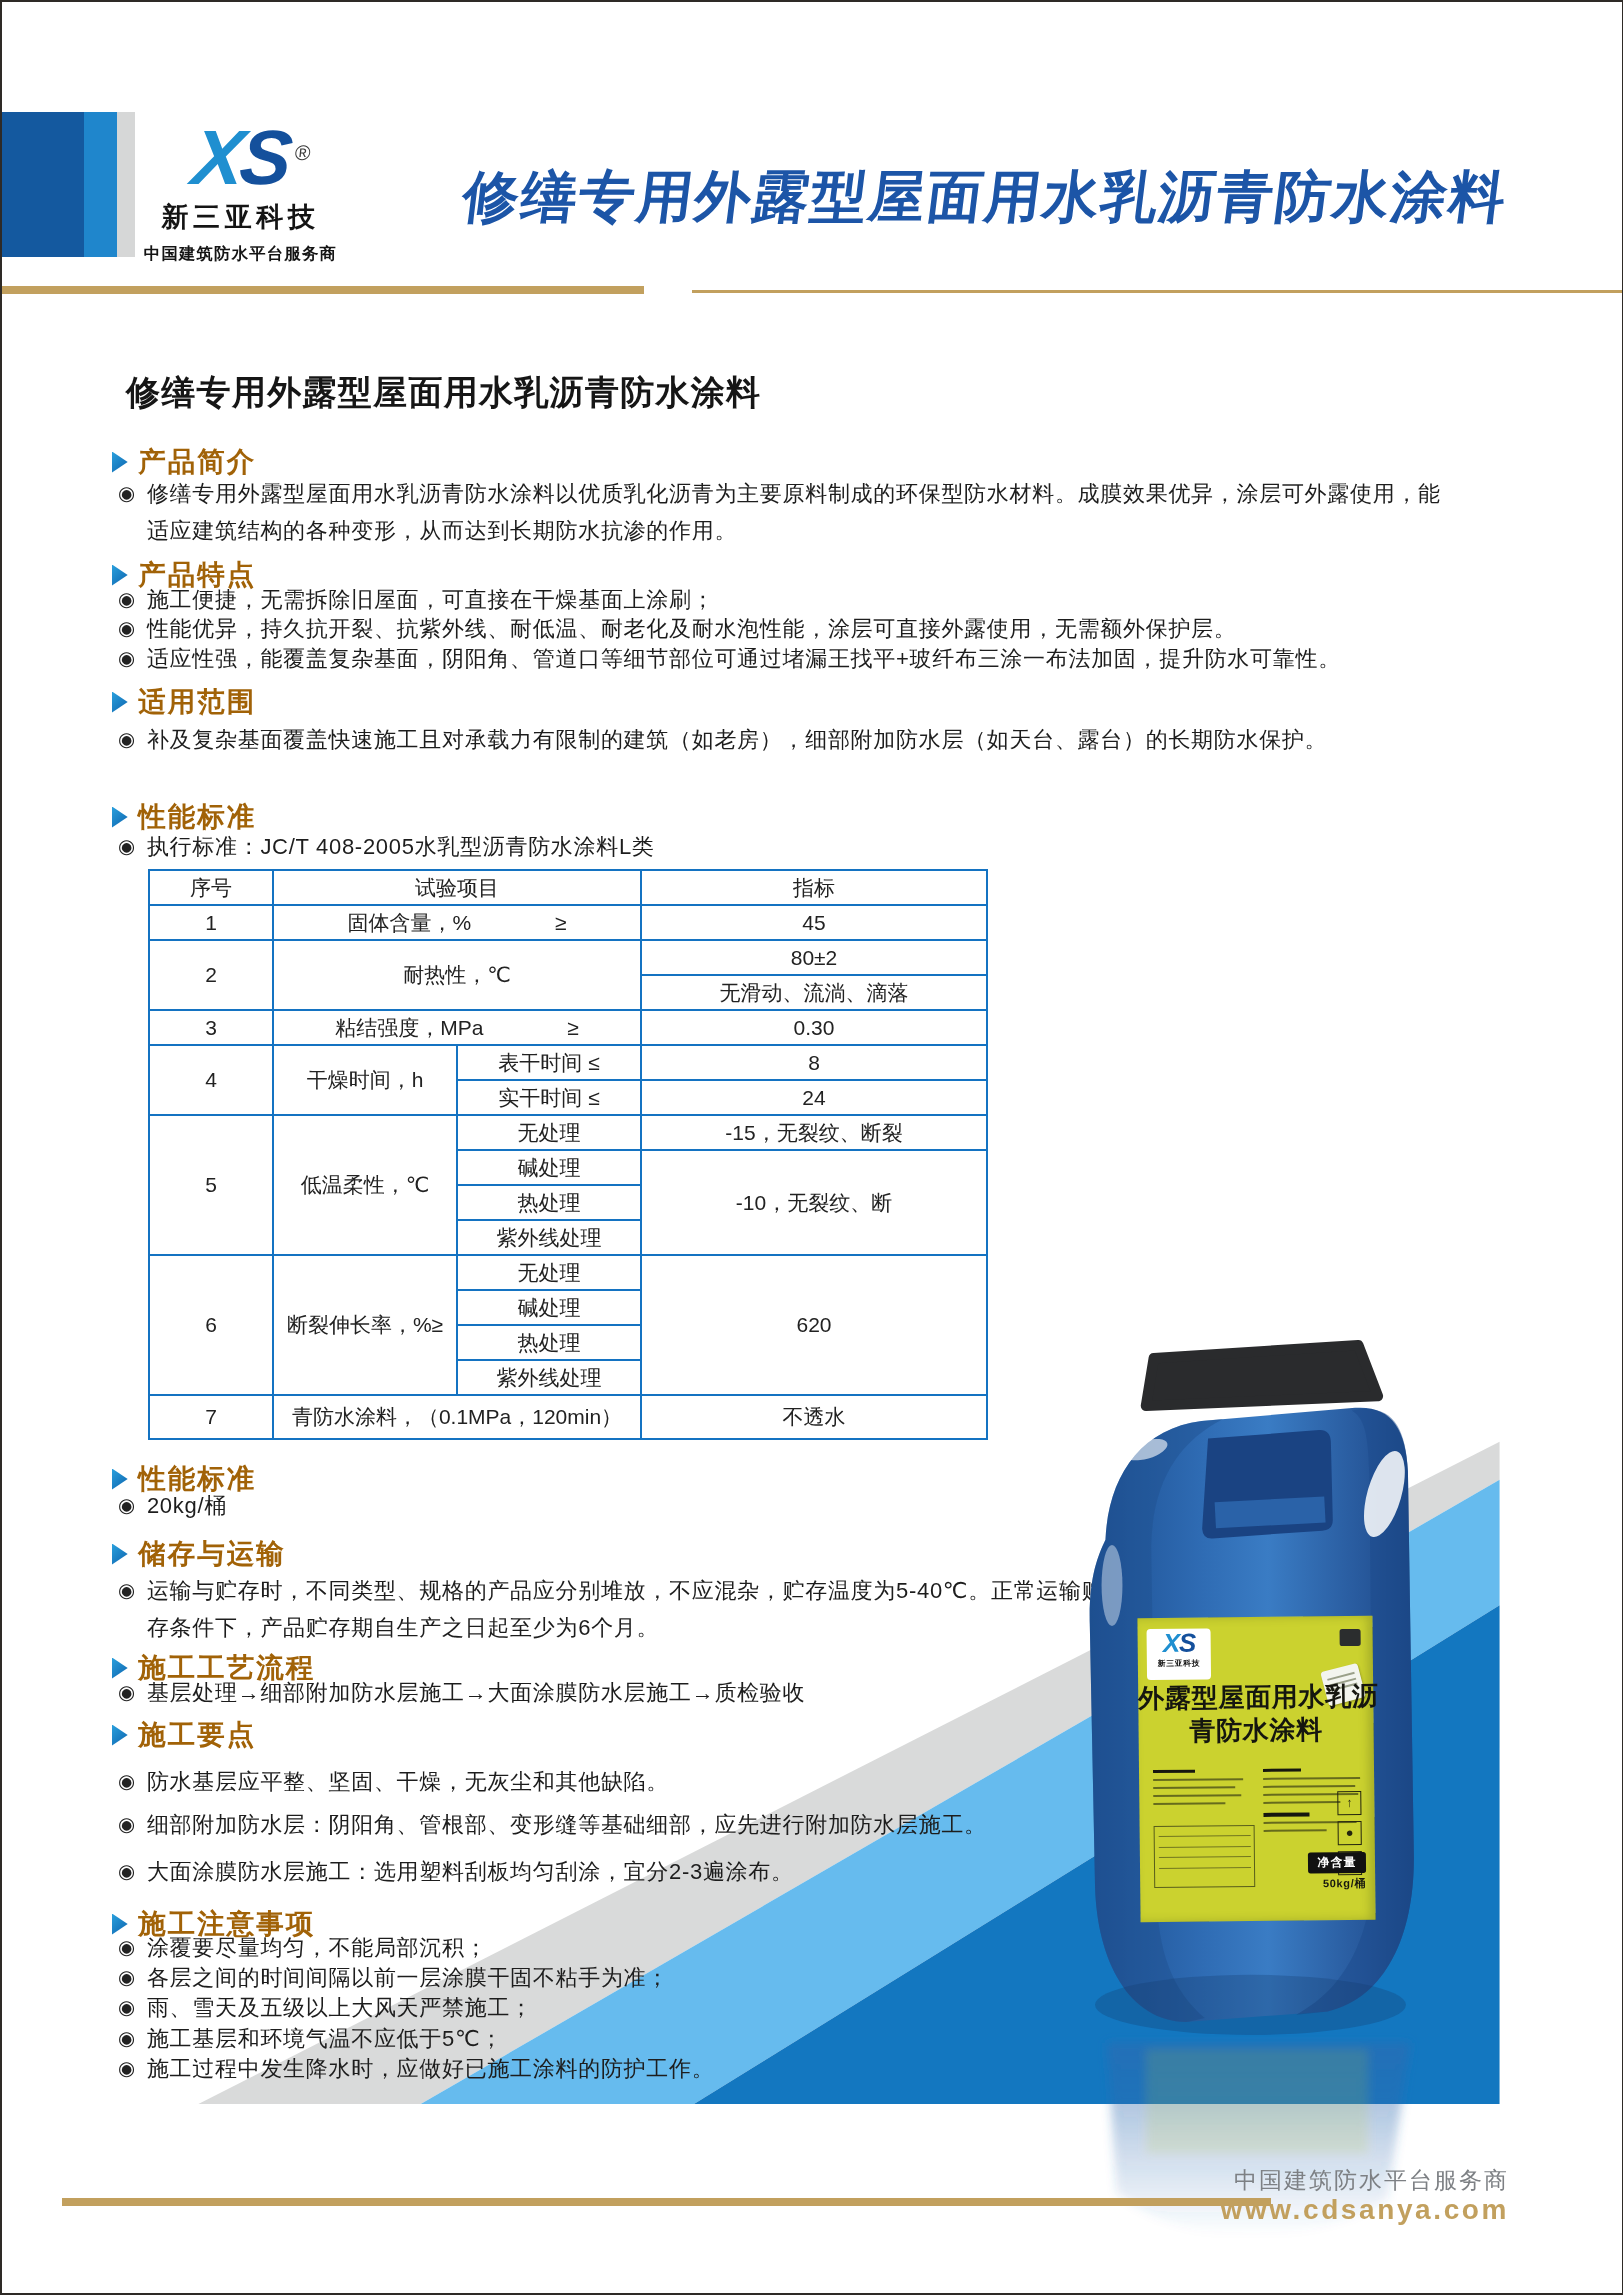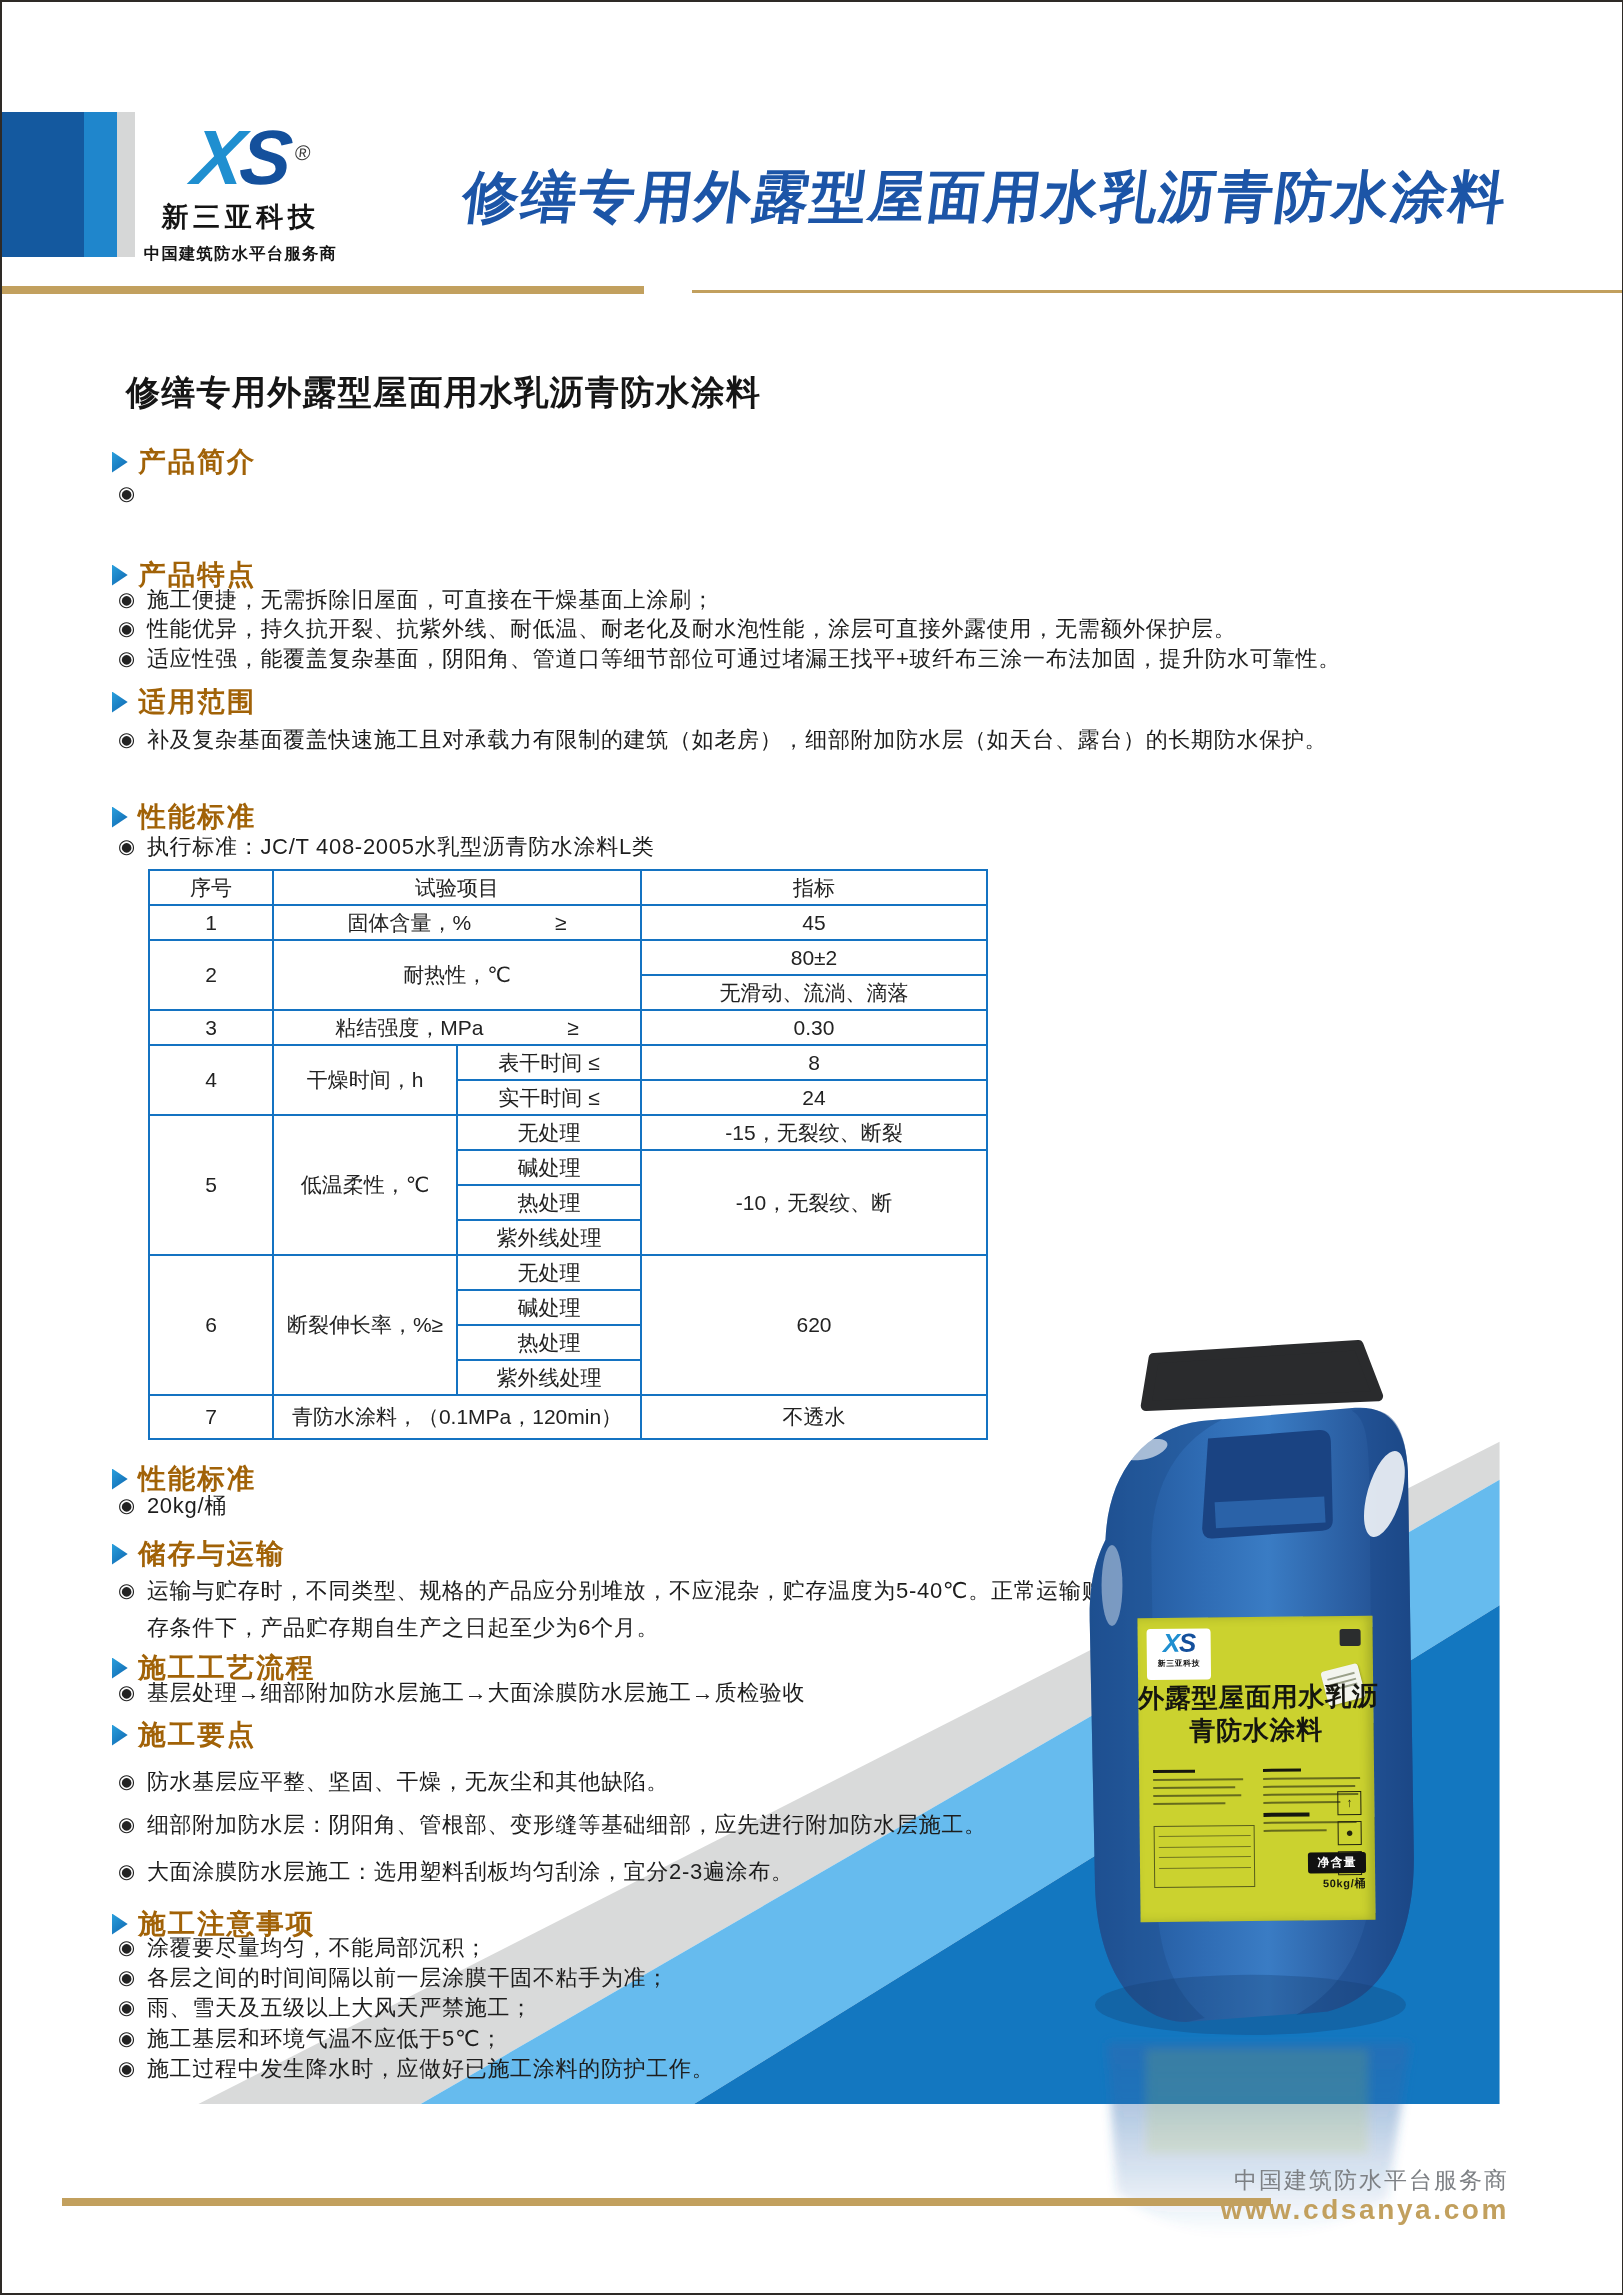--- a/index.html
+++ b/index.html
@@ -97,20 +97,22 @@
 
   <div class="doc-title">修缮专用外露型屋面用水乳沥青防水涂料</div>
 
   <div class="sec" style="top:442px">
     <span class="tri"></span>
     <span class="sec-title">产品简介</span>
   </div>
   <div class="bullet" style="top:473px">
     <span class="mark">◉</span>
     <span>
+        <span class="bl">修缮专用外露型屋面用水乳沥青防水涂料以优质乳化沥青为主要原料制成的环保型防水材料。成膜效果优异，涂层可外露使用，能</span>
+          <span class="bl">适应建筑结构的各种变形，从而达到长期防水抗渗的作用。</span>
       </span>
   </div>
 
   <div class="sec" style="top:555px">
     <span class="tri"></span>
     <span class="sec-title">产品特点</span>
   </div>
   <div class="bullet" style="top:579px">
     <span class="mark">◉</span>
     <span class="bl">施工便捷，无需拆除旧屋面，可直接在干燥基面上涂刷；</span>

